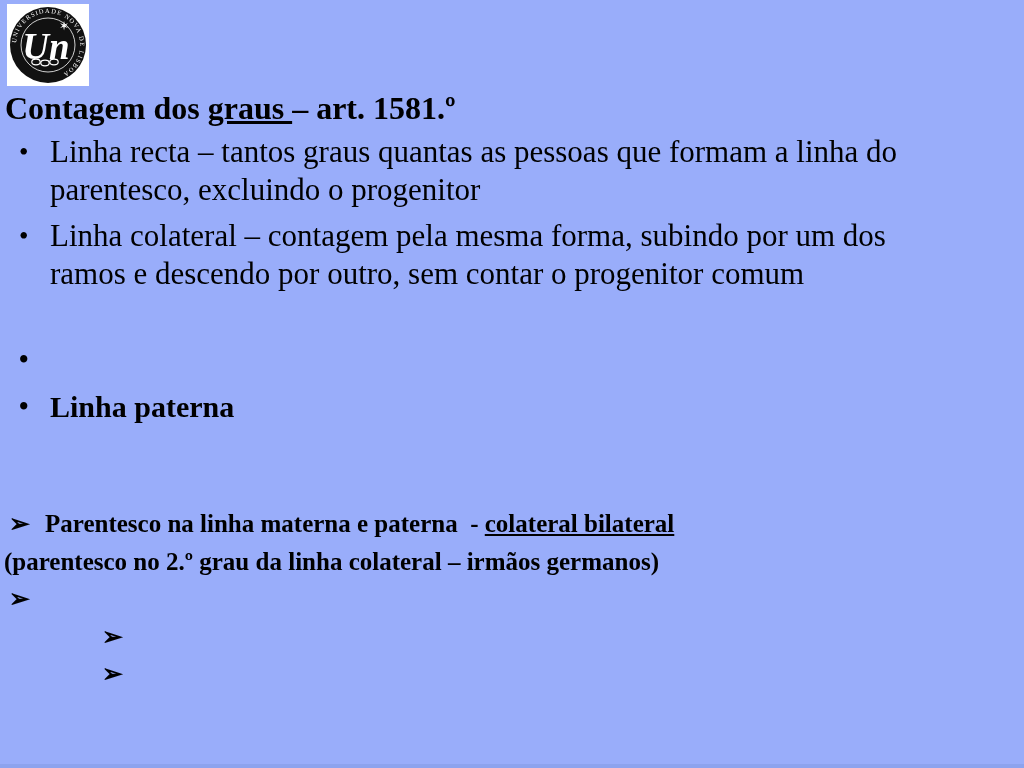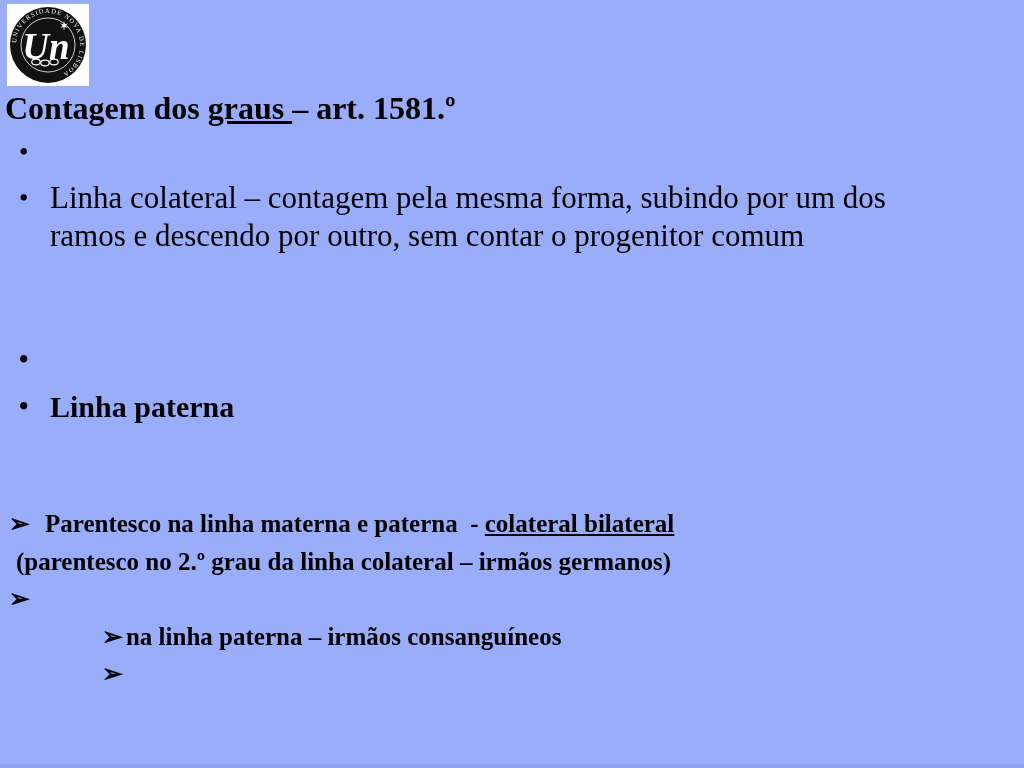--- a/index.html
+++ b/index.html
@@ -81,21 +81,21 @@
     font-weight: 700;
     line-height: 37.6px;
     width: 1024px;
   }
   .arrow-line { display: flex; }
   .arrow-char {
     flex: 0 0 45px;
     padding-left: 9px;
     box-sizing: border-box;
   }
-  .plain-line { padding-left: 16px; }
+  .plain-line { padding-left: 4px; }
   .sub-line { padding-left: 102px; display: flex; }
   .sub-line .arrow-char-inline { margin-right: 3px; flex: 0 0 auto; }
 
   .bottom-strip {
     position: absolute;
     left: 0;
     bottom: 0;
     width: 100%;
     height: 4px;
     background: #8da3ee;
@@ -122,21 +122,21 @@
         <ellipse cx="47" cy="58" rx="4.2" ry="2.8" fill="none" stroke="#ffffff" stroke-width="1.2"></ellipse>
       </g>
     </svg>
   </div>
 
   <h1 class="title"><span class="pre">Contagem dos </span><span class="u pre">graus </span><span class="pre">– art. 1581.º</span></h1>
 
   <ul class="bullets">
     <li>
       <span class="bullet-char">•</span>
-      <span class="t"><br></span>
+      <span class="t"><span>Linha recta – tantos graus quantas as pessoas que formam a linha do</span><br><span>parentesco, excluindo o progenitor</span></span>
     </li>
     <li>
       <span class="bullet-char">•</span>
       <span class="t"><span>Linha colateral – contagem pela mesma forma, subindo por um dos</span><br><span>ramos e descendo por outro, sem contar o progenitor comum</span></span>
     </li>
   </ul>
 
   <ul class="bold-bullets">
     <li>
       <span class="bullet-char">•</span>
@@ -151,21 +151,20 @@
     <div class="arrow-line">
       <span class="arrow-char">➢</span>
       <span><span class="pre">Parentesco na linha materna e paterna  - </span><span class="u pre">colateral bilateral</span></span>
     </div>
     <div class="plain-line">(parentesco no 2.º grau da linha colateral – irmãos germanos)</div>
     <div class="arrow-line">
       <span class="arrow-char">➢</span>
     </div>
     <div class="sub-line">
       <span class="arrow-char-inline">➢</span>
-      <span>na linha paterna – irmãos consanguíneos</span>
     </div>
     <div class="sub-line">
       <span class="arrow-char-inline">➢</span>
     </div>
   </div>
 
   <div class="bottom-strip"></div>
 </div>
 
 </body></html>

